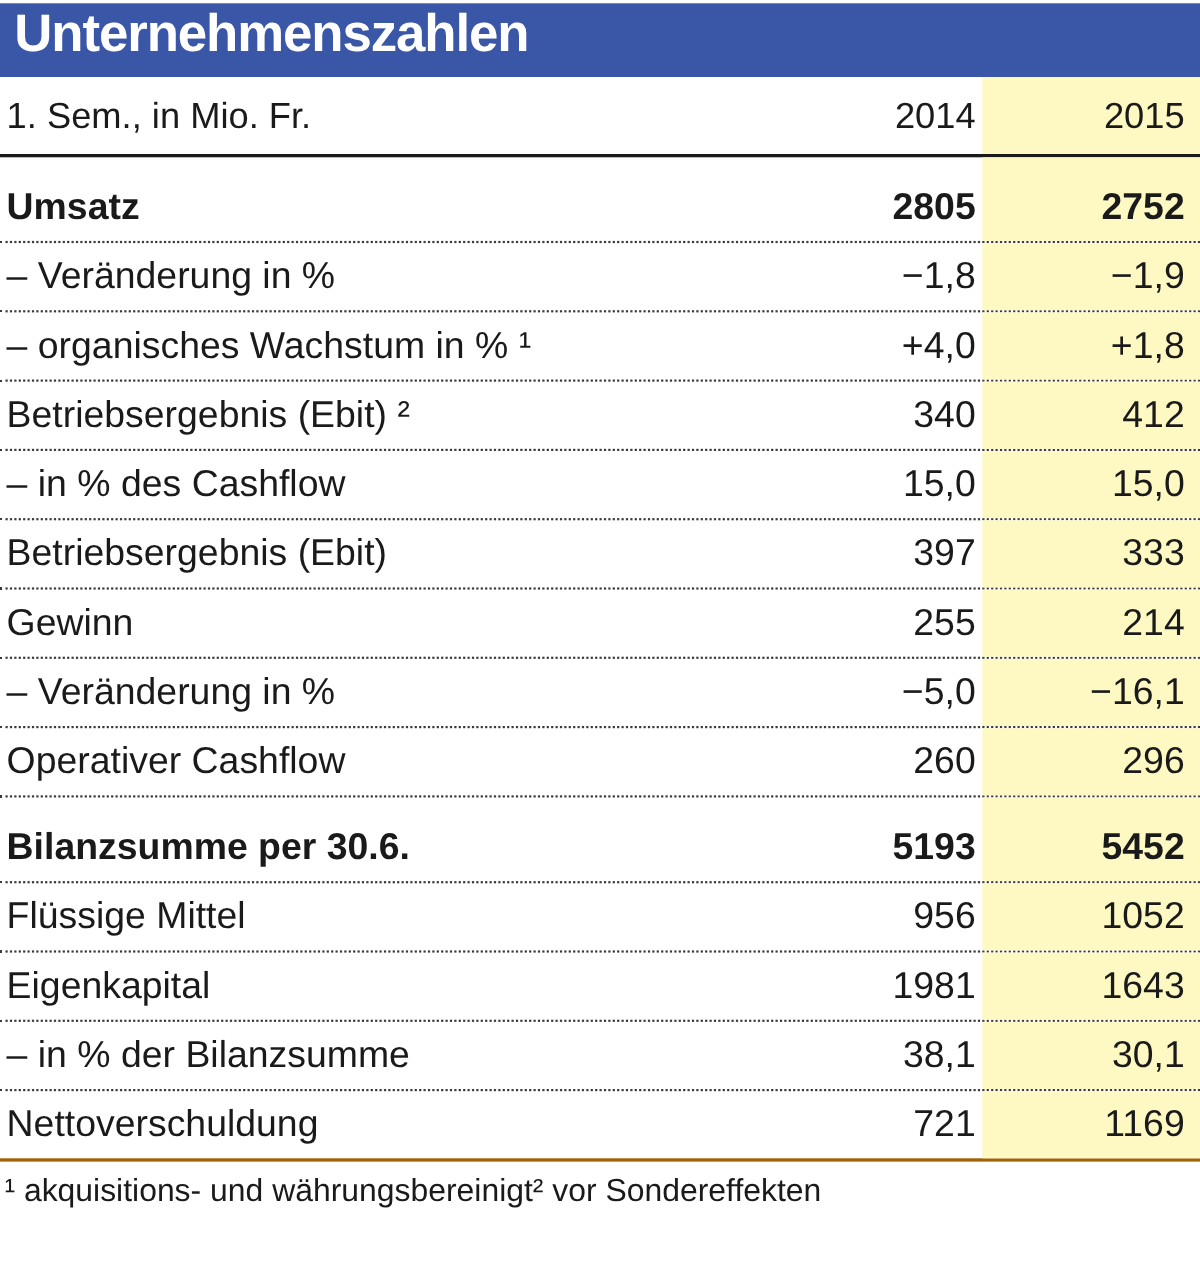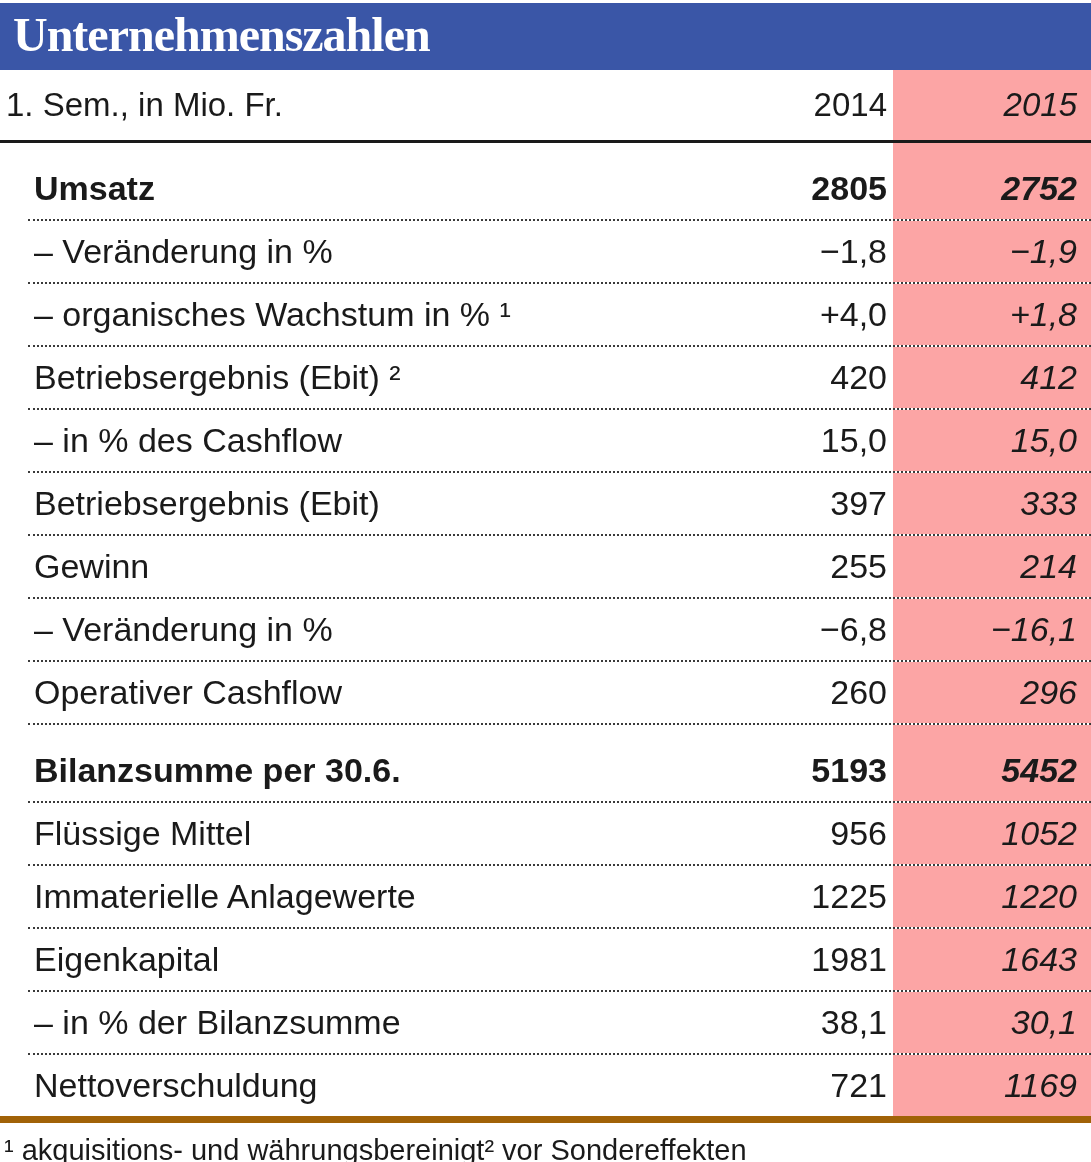--- a/index.html
+++ b/index.html
@@ -8,49 +8,49 @@
     position:relative;
     font-family:"Liberation Sans", sans-serif;
     color:#1a1a1a;
     background:#ffffff;
     overflow:hidden;
   }
   .topgap{height:3px;background:#ffffff;}
   .titlebar{
     height:67px;
     background:#3a56a7;
-    display:flex;align-items:center;font-family:Liberation Serif, serif;
+    display:flex;
   }
   .titlebar .title{
     color:#ffffff;
     font-size:48px;
     font-weight:bold;
     letter-spacing:-1px;
     margin:0 0 4px 13px;
     white-space:nowrap;
   }
   .row{display:flex;}
   .cell{display:flex;align-items:center;box-sizing:border-box;}
   .lbl{flex:1;padding-left:6px;justify-content:flex-start;}
   .v1{width:175px;padding-right:6px;justify-content:flex-end;}
-  .v2{width:198px;padding-right:14px;justify-content:flex-end;background:#fca5a5;font-style:italic;}
+  .v2{width:198px;padding-right:14px;justify-content:flex-end;background:#fef9c3;}
   .colhead{
     height:70px;
     font-size:33px;
     border-bottom:3px solid #1a1a1a;
   }
   .table .row{
     height:61px;
     font-size:34px;
     border-bottom:2px dotted #3a3a3a;
   }
   .table .row.section{height:76px;}
   .table .row.section .cell{padding-top:15px;}
   .table .row.last{border-bottom:none;justify-content:center;}
-  .table{border-bottom:7px solid #a16207;padding-left:28px;}
+  .table{border-bottom:3px solid #a16207;}
   .bold{font-weight:bold;}
   .footnotes{
     height:54px;
     display:flex;align-items:center;
     font-size:29px;
     padding-left:4px;
   }
   .footnotes .fn2{}
 </style>
 </head>
@@ -85,21 +85,21 @@
     </div>
 
     <div class="row">
       <div class="cell lbl">– organisches Wachstum in % ¹</div>
       <div class="cell v1">+4,0</div>
       <div class="cell v2">+1,8</div>
     </div>
 
     <div class="row">
       <div class="cell lbl">Betriebsergebnis (Ebit) ²</div>
-      <div class="cell v1">420</div>
+      <div class="cell v1">340</div>
       <div class="cell v2">412</div>
     </div>
 
     <div class="row">
       <div class="cell lbl">– in % des Cashflow</div>
       <div class="cell v1">15,0</div>
       <div class="cell v2">15,0</div>
     </div>
 
     <div class="row">
@@ -109,21 +109,21 @@
     </div>
 
     <div class="row">
       <div class="cell lbl">Gewinn</div>
       <div class="cell v1">255</div>
       <div class="cell v2">214</div>
     </div>
 
     <div class="row">
       <div class="cell lbl">– Veränderung in %</div>
-      <div class="cell v1">−6,8</div>
+      <div class="cell v1">−5,0</div>
       <div class="cell v2">−16,1</div>
     </div>
 
     <div class="row">
       <div class="cell lbl">Operativer Cashflow</div>
       <div class="cell v1">260</div>
       <div class="cell v2">296</div>
     </div>
 
     <div class="row section">
@@ -131,25 +131,20 @@
       <div class="cell v1 bold">5193</div>
       <div class="cell v2 bold">5452</div>
     </div>
 
     <div class="row">
       <div class="cell lbl">Flüssige Mittel</div>
       <div class="cell v1">956</div>
       <div class="cell v2">1052</div>
     </div>
 
-    <div class="row">
-      <div class="cell lbl">Immaterielle Anlagewerte</div>
-      <div class="cell v1">1225</div>
-      <div class="cell v2">1220</div>
-    </div>
 
     <div class="row">
       <div class="cell lbl">Eigenkapital</div>
       <div class="cell v1">1981</div>
       <div class="cell v2">1643</div>
     </div>
 
     <div class="row">
       <div class="cell lbl">– in % der Bilanzsumme</div>
       <div class="cell v1">38,1</div>

